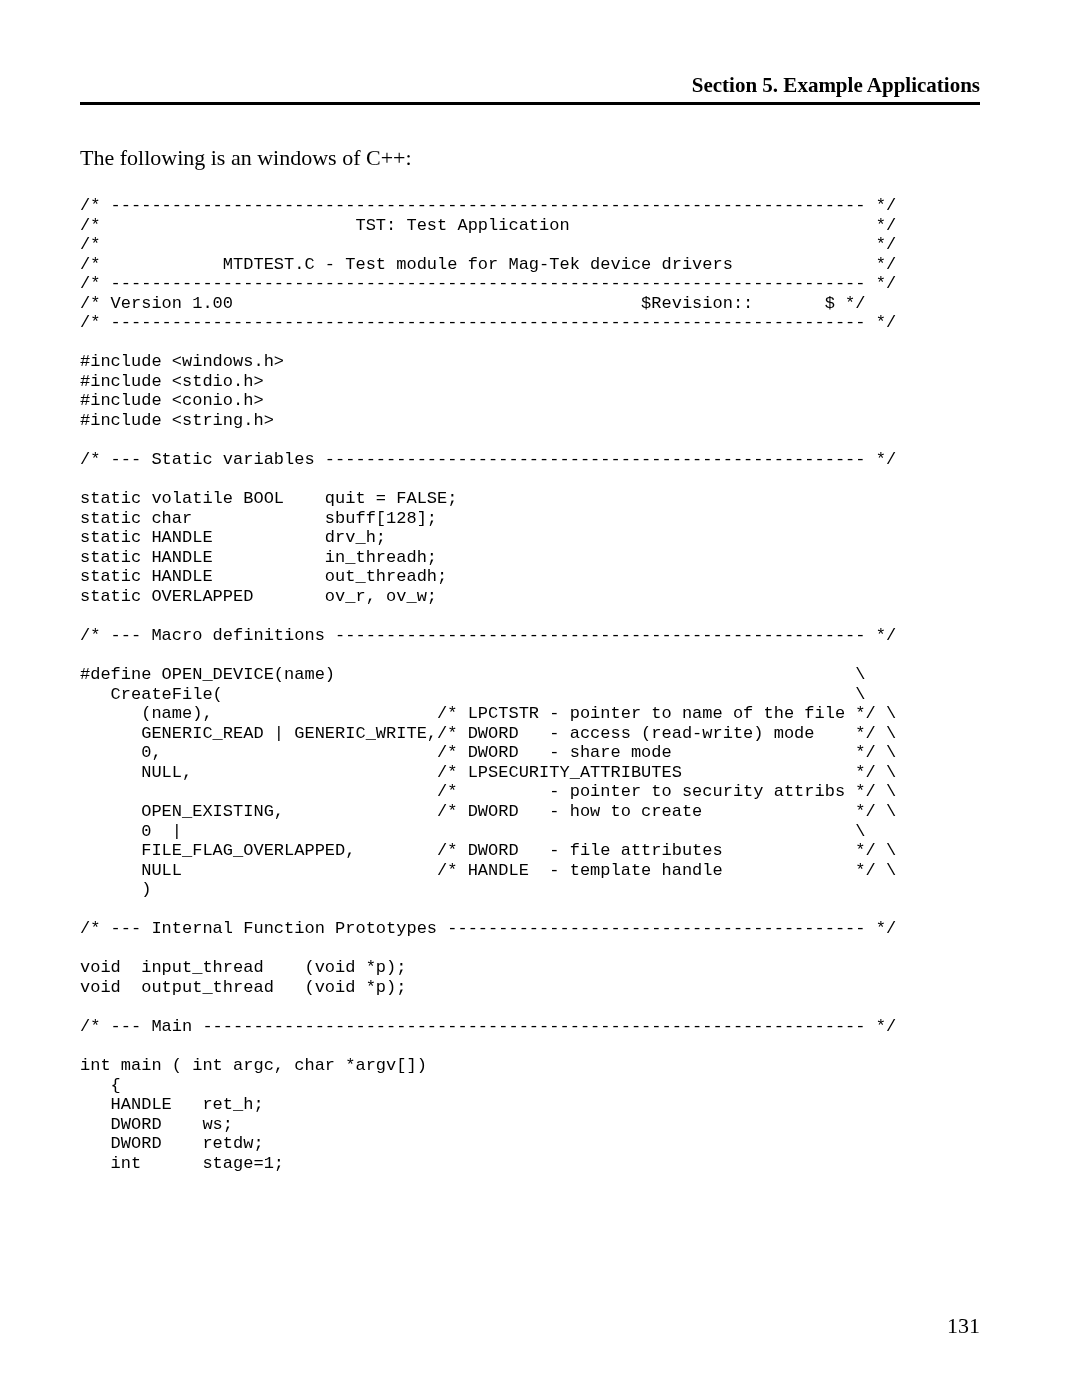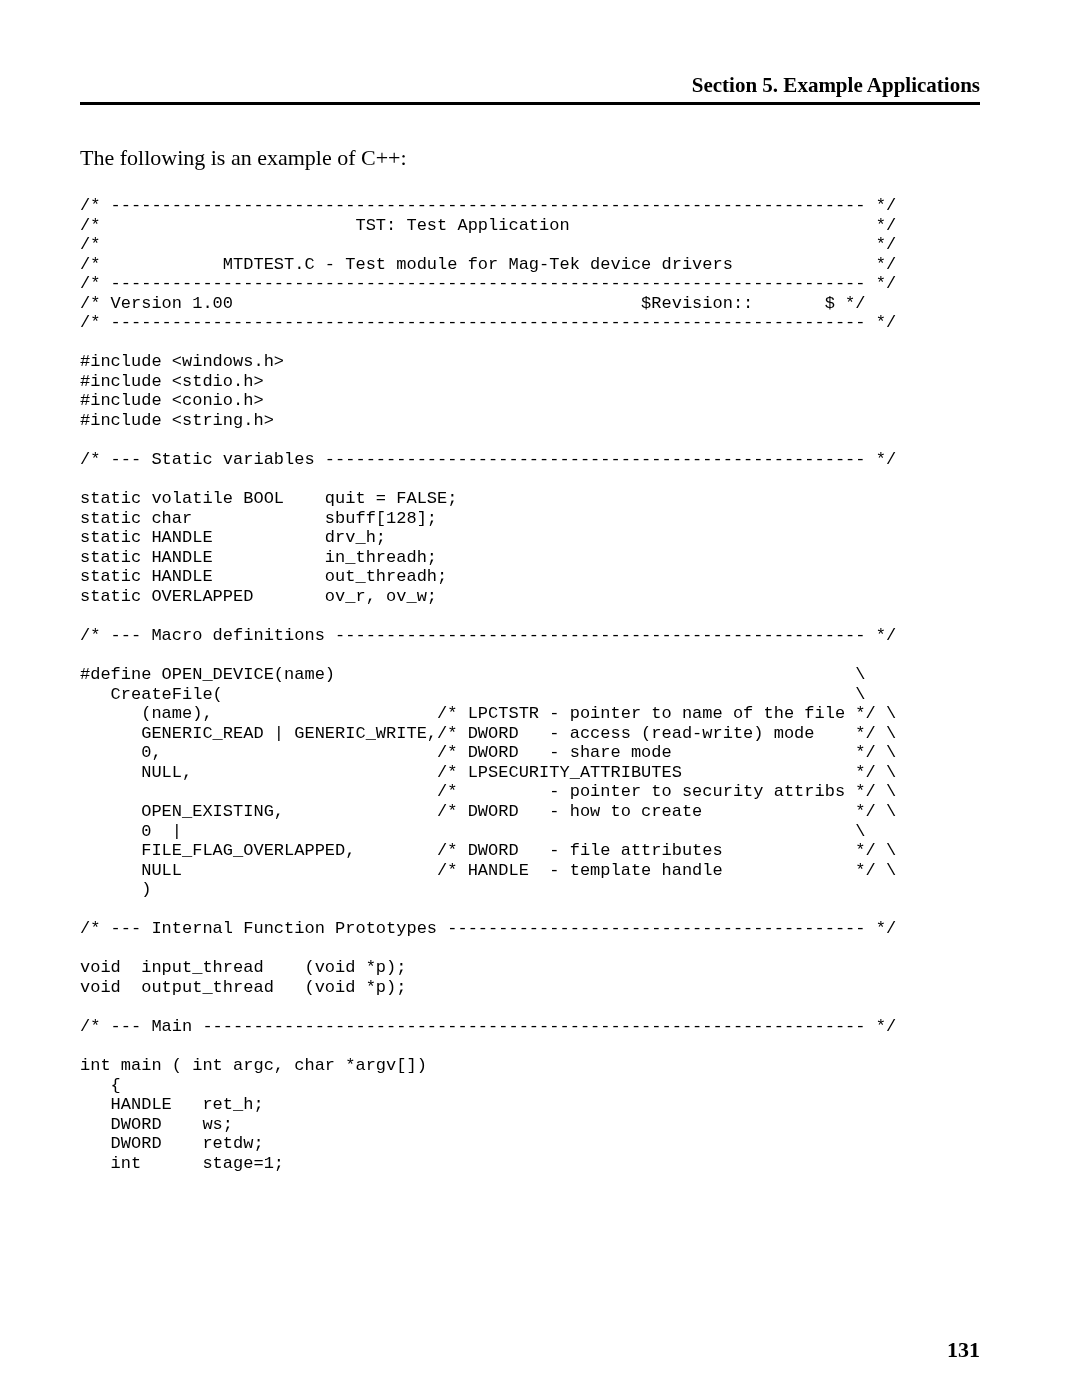--- a/index.html
+++ b/index.html
@@ -36,32 +36,31 @@
     margin-bottom: 25px;
   }
   .code-block {
     font-family: "Courier New", Courier, monospace;
     font-size: 17px;
     line-height: 1.15;
     white-space: pre;
   }
   .page-number {
     position: absolute;
-    bottom: 42px;
+    bottom: 66px;
     right: 100px;
     font-size: 22px;
-    font-weight: bold;
   }
 </style>
 </head>
 <body>
 
 <div class="page">
   <div class="header-section-line">Section 5.  Example Applications</div>
-  <div class="intro">The following is an example of C++:</div>
+  <div class="intro">The following is an windows of C++:</div>
   <div class="code-block">/* -------------------------------------------------------------------------- */
 /*                         TST: Test Application                              */
 /*                                                                            */
 /*            MTDTEST.C - Test module for Mag-Tek device drivers              */
 /* -------------------------------------------------------------------------- */
 /* Version 1.00                                        $Revision::       $ */
 /* -------------------------------------------------------------------------- */
 
 #include &lt;windows.h&gt;
 #include &lt;stdio.h&gt;

